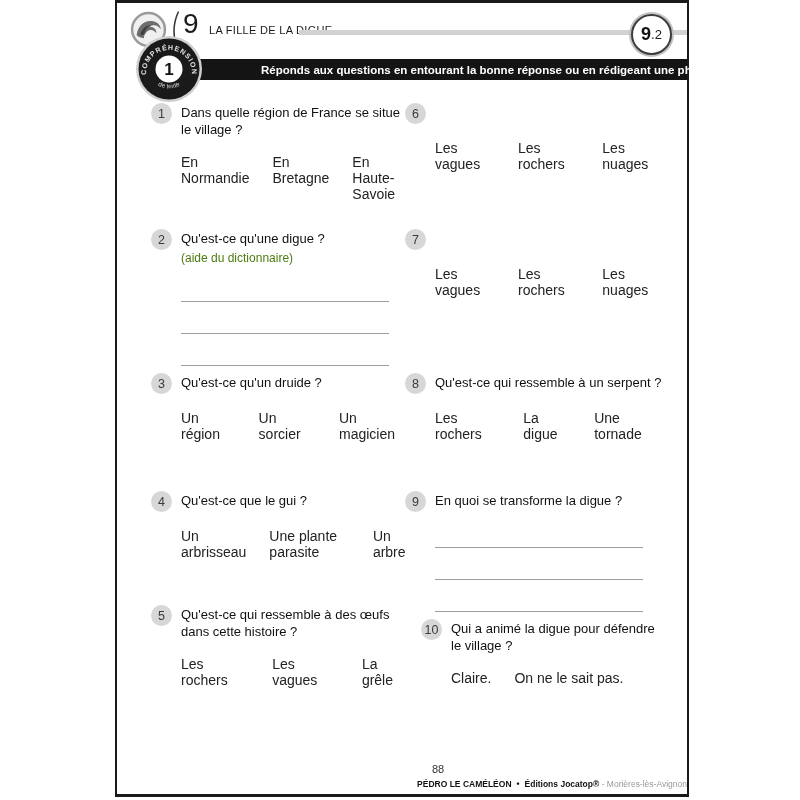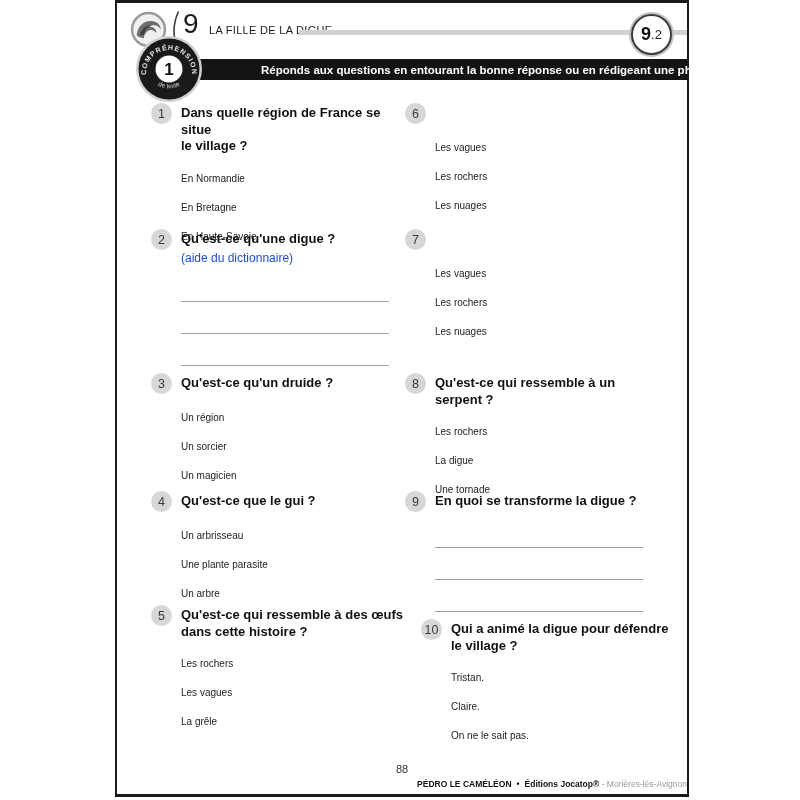--- a/index.html
+++ b/index.html
@@ -23,29 +23,29 @@
   .banner{position:absolute;left:52px;right:0;top:56px;height:21px;background:#141414;z-index:2;
     display:flex;align-items:center;padding-left:42px;}
   .banner-text{padding-left:50px;color:#fff;font-size:11.5px;font-weight:bold;white-space:nowrap;}
   .stamp{position:absolute;left:18px;top:32px;width:68px;height:68px;z-index:3;}
   
   .q-block{position:absolute;width:258px;}
   .q-head{display:flex;gap:9px;}
   .q-num{min-width:21px;height:21px;border-radius:11px;background:#d7d7d7;color:#3a3a3a;
     font-size:12.5px;display:flex;align-items:center;justify-content:center;
     padding:0 3px;box-sizing:border-box;flex:0 0 auto;margin-top:-2px;}
-  .q-text{font-weight:bold;font-size:13px;line-height:16.5px;color:#111;white-space:pre-line;}
-  .q-note{margin-left:30px;font-size:12px;line-height:15px;color:#1d4ed8;margin-top:1px;}
-  .q-options{margin-left:30px;margin-top:16px;display:flex;flex-direction:column;gap:13px;
-    font-size:10px;line-height:16px;color:#222;}
+  .q-text{font-weight:normal;font-size:13px;line-height:16.5px;color:#111;white-space:pre-line;}
+  .q-note{margin-left:30px;font-size:12px;line-height:15px;color:#4d7c0f;margin-top:1px;}
+  .q-options{margin-left:30px;margin-top:16px;display:flex;flex-direction:row;gap:23px;
+    font-size:14px;line-height:16px;color:#222;}
   .q-lines{margin-left:30px;margin-top:4px;width:208px;}
   .q-line{height:31px;border-bottom:1px solid #a0a0a0;}
   
   .page-num{position:absolute;left:0;width:100%;top:760px;text-align:center;
-    font-size:11px;color:#333;}
+    font-size:11px;color:#333;padding-left:36px;}
   .footer-credit{position:absolute;left:0;width:100%;top:776px;text-align:right;
     font-size:8.5px;color:#111;}
   .footer-credit .bold{font-weight:bold;}
   .footer-credit .sep{font-weight:bold;padding:0 5px;}
   .footer-credit .muted{color:#999;font-weight:normal;}
 </style>
 </head>
 <body>
 
 <div class="canvas">
@@ -214,20 +214,19 @@
         </div>
   </div>
       <div class="q-block" style="left: 304px; top: 618px;">
     <div class="q-head">
       <span class="q-num">10</span>
       <span class="q-text">Qui a animé la digue pour défendre
 le village ?</span>
     </div>
 
     <div class="q-options">
-          <div class="q-option">Tristan.</div>
           <div class="q-option">Claire.</div>
           <div class="q-option">On ne le sait pas.</div>
         </div>
 
   </div>
     </div>
 </div>
 
 </body></html>

